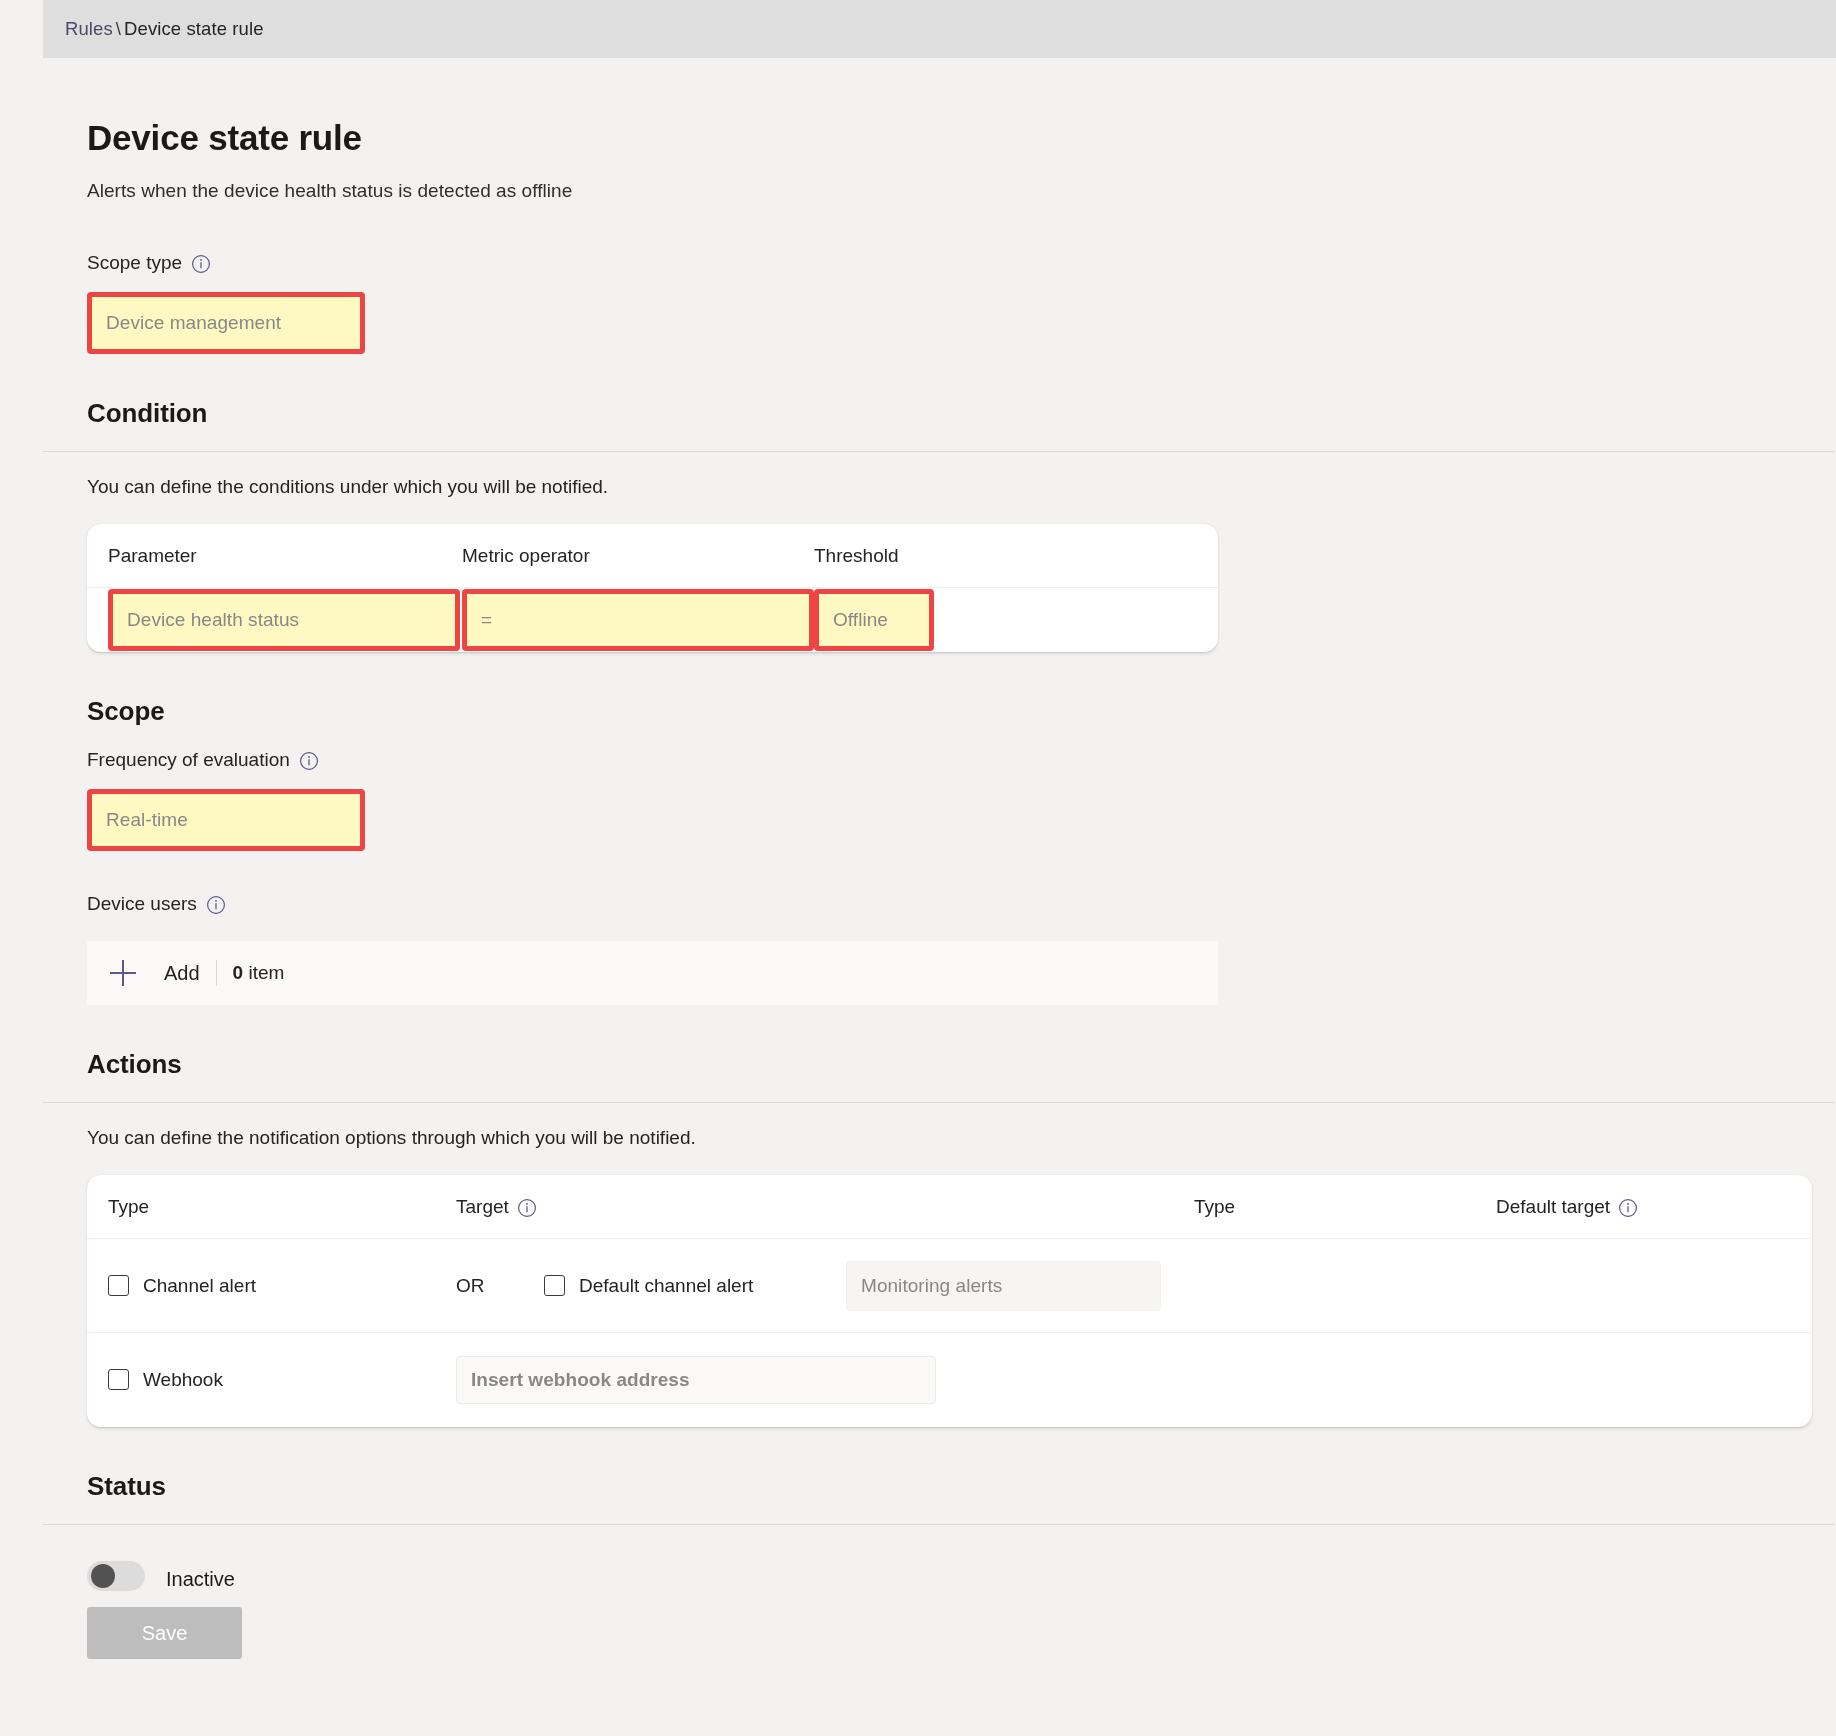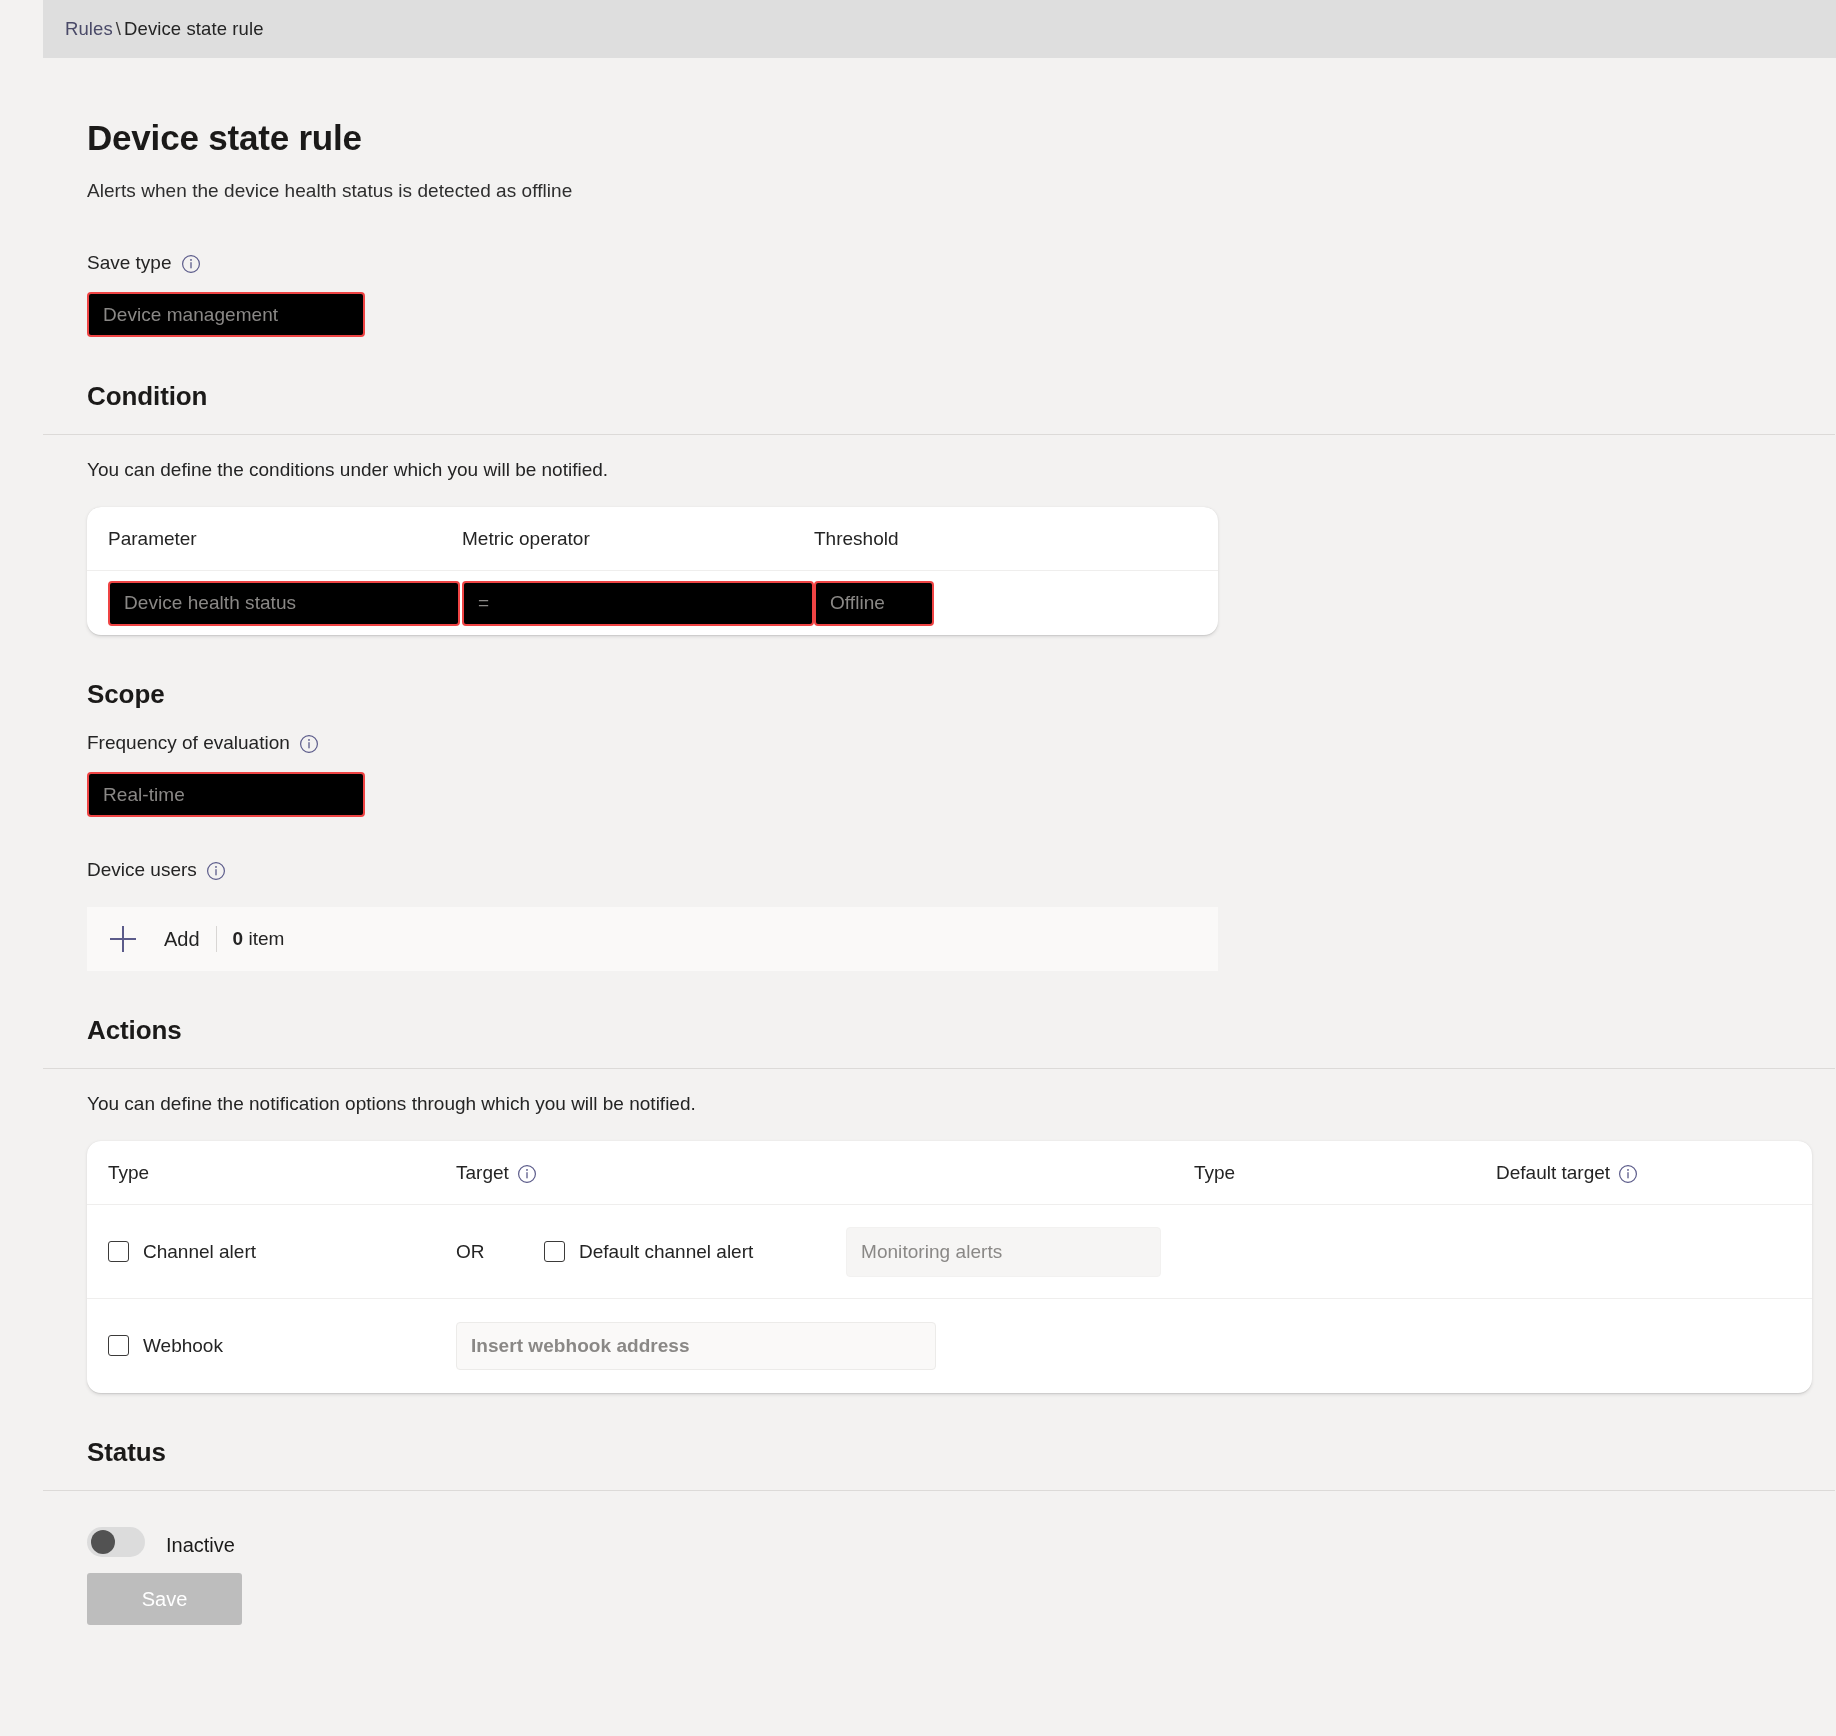--- a/index.html
+++ b/index.html
@@ -78,24 +78,24 @@
     height: 20px;
     display: inline-block;
     flex: 0 0 auto;
     position: relative;
     top: 1px;
   }
   .info-icon svg { display: block; }
 
   
   .txtbox {
-    height: 45px;
-    border: 2px solid #ef4444;
+    height: 62px;
+    border: 5px solid #ef4444;
     border-radius: 4px;
-    background: #000000;
+    background: #fef9c3;
     display: flex;
     align-items: center;
     padding: 0 14px;
     font-size: 19px;
     color: #8a8886;
     letter-spacing: .05px;
   }
   .txtbox.white {
     background: #fdfdfd;
     border-color: #e1dfdd;
@@ -282,21 +282,21 @@
     </div>
   </div>
 
   <div class="content">
 
     <h1 class="page-title">Device state rule</h1>
     <div class="page-subtitle">Alerts when the device health status is detected as offline</div>
 
     <div style="margin-top:50px;">
       <div class="field-label">
-        <span>Save type</span>
+        <span>Scope type</span>
         <span class="info-icon">
           <svg width="20" height="20" viewBox="0 0 20 20">
               <circle cx="10" cy="10" r="8.4" fill="none" stroke="#5b5b8a" stroke-width="1.2"></circle>
               <circle cx="10" cy="5.9" r="0.95" fill="#5b5b8a"></circle>
               <rect x="9.35" y="8.2" width="1.3" height="6.1" fill="#5b5b8a"></rect>
             </svg>
         </span>
       </div>
       <div class="txtbox" id="rule-type-box">Device management</div>
     </div>

